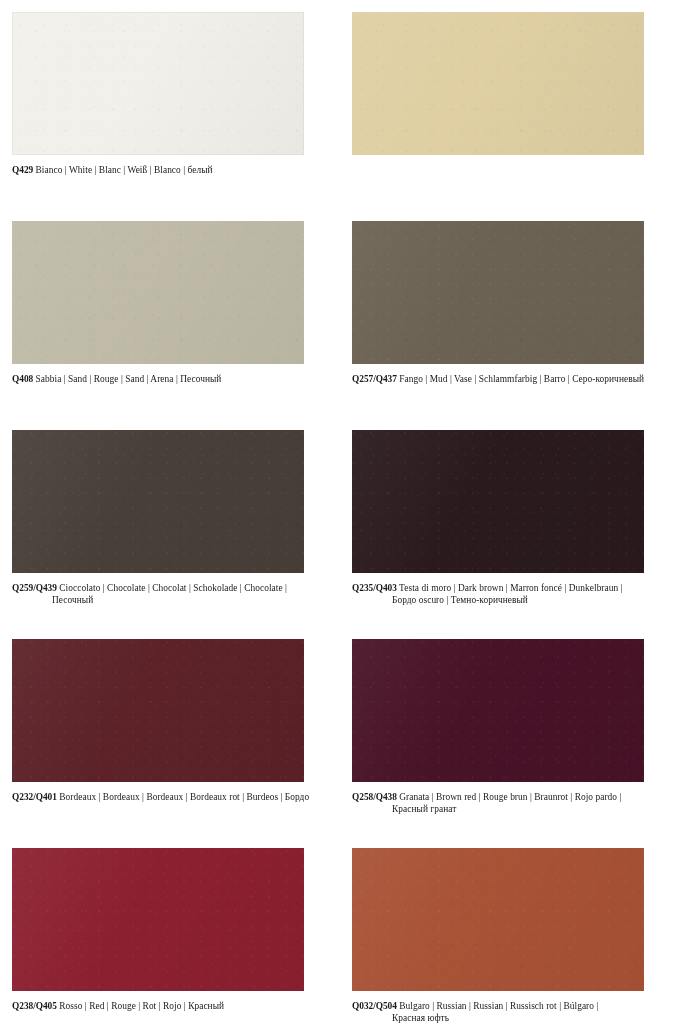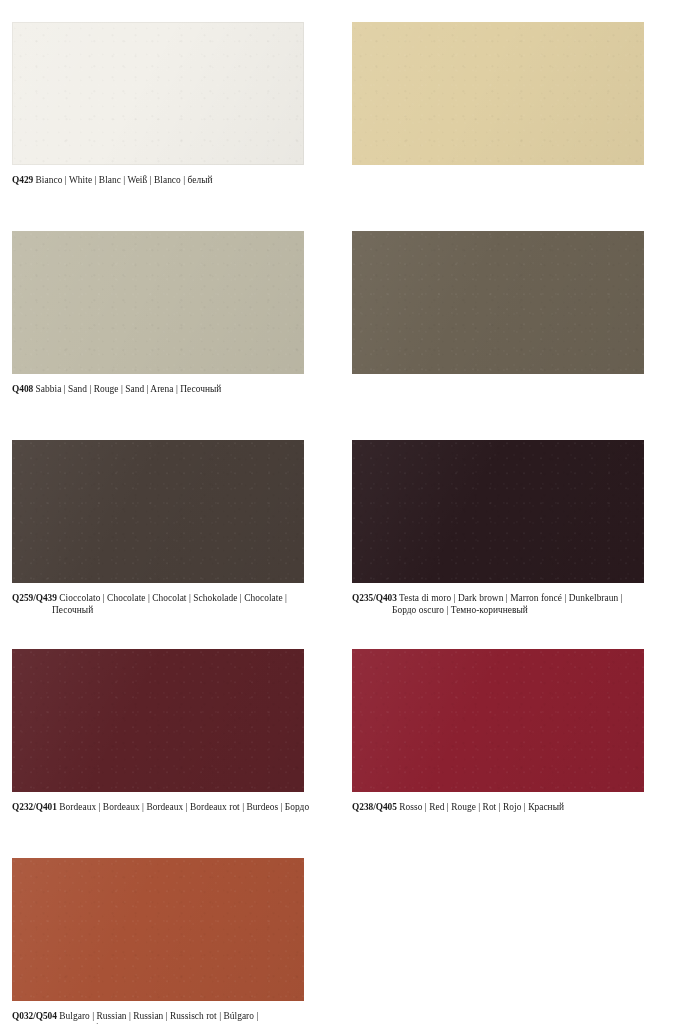--- a/index.html
+++ b/index.html
@@ -12,21 +12,21 @@
     height: 1024px;
     font-family: "Liberation Serif", "DejaVu Serif", serif;
     color: #1a1a1a;
     overflow: hidden;
   }
   .sheet {
     position: relative;
     width: 676px;
     height: 1024px;
     box-sizing: border-box;
-    padding: 22px 20px 0 12px;
+    padding: 12px 20px 0 12px;
   }
   .grid {
     display: grid;
     grid-template-columns: 1fr 1fr;
     column-gap: 36px;
     row-gap: 0;
   }
   .cell {
     position: relative;
     height: 209px;
@@ -103,20 +103,21 @@
           <div class="grain"></div>
           <div class="sheen"></div>
         </div>
         <div class="caption"><span class="code">Q408</span> <span class="names">Sabbia | Sand | Rouge | Sand | Arena | Песочный</span></div>
       </div>
       <div class="cell">
         <div class="swatch" style="background: rgb(107, 98, 83);">
           <div class="grain"></div>
           <div class="sheen"></div>
         </div>
+        <div class="caption"><span class="code">Q257/Q437</span> <span class="names">Fango | Mud | Vase | Schlammfarbig | Barro | Серо-коричневый</span></div>
       </div>
       <div class="cell">
         <div class="swatch" style="background: rgb(73, 63, 57);">
           <div class="grain"></div>
           <div class="sheen"></div>
         </div>
         <div class="caption"><span class="code">Q259/Q439</span> <span class="names">Cioccolato | Chocolate | Chocolat | Schokolade | Chocolate |</span><span class="cont">Песочный</span></div>
       </div>
       <div class="cell">
         <div class="swatch" style="background: rgb(42, 26, 30);">
@@ -126,20 +127,27 @@
         <div class="caption"><span class="code">Q235/Q403</span> <span class="names">Testa di moro | Dark brown | Marron foncé | Dunkelbraun |</span><span class="cont">Бордо oscuro | Темно-коричневый</span></div>
       </div>
       <div class="cell">
         <div class="swatch" style="background: rgb(92, 34, 40);">
           <div class="grain"></div>
           <div class="sheen"></div>
         </div>
         <div class="caption"><span class="code">Q232/Q401</span> <span class="names">Bordeaux | Bordeaux | Bordeaux | Bordeaux rot | Burdeos | Бордо</span></div>
       </div>
       <div class="cell">
+        <div class="swatch" style="background: rgb(72, 18, 39);">
+          <div class="grain"></div>
+          <div class="sheen"></div>
+        </div>
+        <div class="caption"><span class="code">Q258/Q438</span> <span class="names">Granata | Brown red | Rouge brun | Braunrot | Rojo pardo |</span><span class="cont">Красный гранат</span></div>
+      </div>
+      <div class="cell">
         <div class="swatch" style="background: rgb(139, 32, 48);">
           <div class="grain"></div>
           <div class="sheen"></div>
         </div>
         <div class="caption"><span class="code">Q238/Q405</span> <span class="names">Rosso | Red | Rouge | Rot | Rojo | Красный</span></div>
       </div>
       <div class="cell">
         <div class="swatch" style="background: rgb(168, 82, 54);">
           <div class="grain"></div>
           <div class="sheen"></div>

